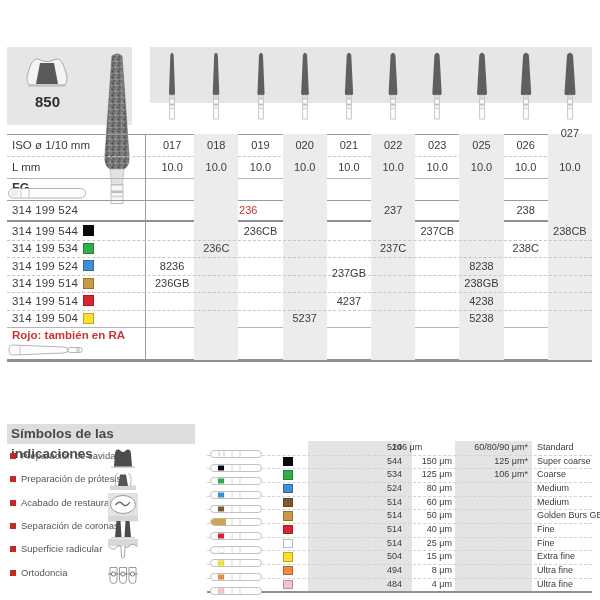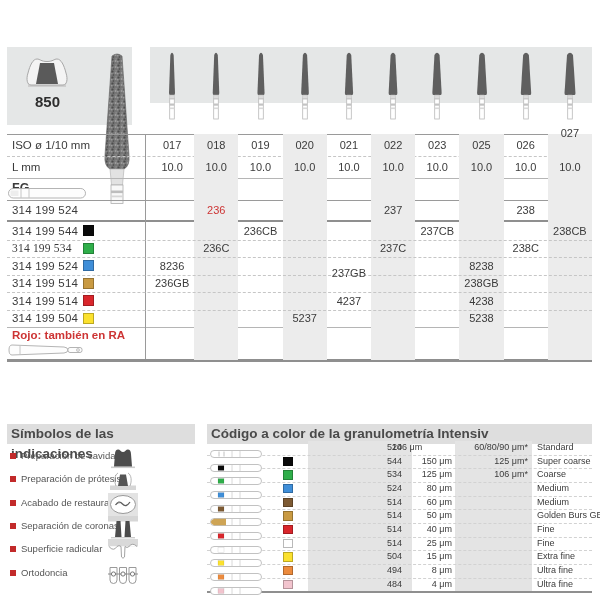--- a/index.html
+++ b/index.html
@@ -89,21 +89,20 @@
   <div class="abs" style="left:8px;top:343px;">
     <svg width="82" height="14" viewBox="0 0 82 14">
       <path d="M4,2 L56,4 Q60,4.5 60,7 Q60,9.5 56,10 L4,12 Q1,12 1,7 Q1,2 4,2 Z" fill="#fdfdfd" stroke="#ababab" stroke-width="0.9"></path>
       <rect x="60" y="4.5" width="14" height="5" rx="2" fill="#fdfdfd" stroke="#ababab" stroke-width="0.9"></rect>
       <circle cx="70" cy="7" r="1.6" fill="#e0e0e0" stroke="#ababab" stroke-width="0.5"></circle>
       <line x1="12" y1="2.6" x2="12" y2="11.4" stroke="#c6c6c6"></line>
     </svg>
   </div>
 
   <div class="heading-bar" style="left:7px;top:424px;width:188px;">Símbolos de las indicaciones</div>
-  <div class="heading-bar" style="left:207px;top:424px;width:385px;">Código a color de la granulometría Intensiv</div>
 
   <div class="gran-stripe" style="left:308px;top:441px;width:104px;height:150px;"></div>
   <div class="gran-stripe" style="left:455px;top:441px;width:77px;height:150px;"></div>
   <div class="hline" style="left:207px;top:591px;width:385px;border-top-width:2px;border-top-color:#8f8f8f;"></div>
 
   <div id="dyn">
       <div class="stripe" style="left: 194.2px; top: 134px; width: 44.2px; height: 226px; z-index: 0;"></div>
       <div class="stripe" style="left: 282.6px; top: 134px; width: 44.2px; height: 226px; z-index: 0;"></div>
       <div class="stripe" style="left: 371px; top: 134px; width: 44.2px; height: 226px; z-index: 0;"></div>
       <div class="stripe" style="left: 459.4px; top: 134px; width: 44.2px; height: 226px; z-index: 0;"></div>
@@ -192,30 +191,30 @@
       <div class="abs" style="position: absolute; left: 559.9px; top: 50px; z-index: 1;"><svg width="20" height="72" viewBox="0 0 20 72">
       <path d="M 6.98875 5 Q 10 0.5 13.01125 5 L 15.475 43 Q 15.475 45 14.475 45 L 5.525 45 Q 4.525 45 4.525 43 Z" fill="#5f5f5f"></path>
       <path d="M 7.7 45 L 12.3 45 L 12.5 49 L 7.5 49 Z" fill="#dcdcdc" stroke="#b9b9b9" stroke-width="0.5"></path>
       <rect x="7.7" y="49" width="4.6" height="20" fill="#ffffff" stroke="#b9b9b9" stroke-width="0.8"></rect>
       <rect x="7.7" y="53.5" width="4.6" height="2.2" fill="#c3c3c3"></rect>
       <rect x="7.7" y="57.5" width="4.6" height="1.6" fill="#d8d8d8"></rect>
     </svg></div>
       <div class="cellval" style="left: 547.8px; top: 127px; width: 44.2px; z-index: 1;">027</div>
       <div class="cellval" style="left: 547.8px; top: 161px; width: 44.2px; z-index: 1;">10.0</div>
       <div class="ordercode" style="left: 12px; top: 204px; z-index: 1;">314 199 524</div>
-      <div class="cellval red-cell" style="left: 194.2px; top: 204px; width: 44.2px; z-index: 1;">236</div>
+      <div class="cellval red-cell" style="left: 194.2px; top: 204px; width: 44.2px; z-index: 1; padding-left: 32px;">236</div>
       <div class="cellval" style="left: 371px; top: 204px; width: 44.2px; z-index: 1;">237</div>
       <div class="cellval" style="left: 503.6px; top: 204px; width: 44.2px; z-index: 1;">238</div>
       <div class="ordercode" style="left: 12px; top: 224.5px; z-index: 1;">314 199 544</div>
       <div class="sq" style="left: 83px; top: 225px; background: rgb(10, 10, 10); border: 1px solid rgba(0, 0, 0, 0.25); z-index: 1;"></div>
       <div class="cellval" style="left: 238.4px; top: 224.5px; width: 44.2px; z-index: 1;">236CB</div>
       <div class="cellval" style="left: 415.2px; top: 224.5px; width: 44.2px; z-index: 1;">237CB</div>
       <div class="cellval" style="left: 547.8px; top: 224.5px; width: 44.2px; z-index: 1;">238CB</div>
       <div class="hline-dash" style="left: 7px; top: 239.5px; width: 585px;"></div>
-      <div class="ordercode" style="left: 12px; top: 242px; z-index: 1; font-family: Liberation Serif, serif;">314 199 534</div>
+      <div class="ordercode" style="left: 12px; top: 242px; z-index: 1;">314 199 534</div>
       <div class="sq" style="left: 83px; top: 242.5px; background: rgb(47, 174, 74); border: 1px solid rgba(0, 0, 0, 0.25); z-index: 1;"></div>
       <div class="cellval" style="left: 194.2px; top: 242px; width: 44.2px; z-index: 1;">236C</div>
       <div class="cellval" style="left: 371px; top: 242px; width: 44.2px; z-index: 1;">237C</div>
       <div class="cellval" style="left: 503.6px; top: 242px; width: 44.2px; z-index: 1;">238C</div>
       <div class="hline-dash" style="left: 7px; top: 257px; width: 585px;"></div>
       <div class="ordercode" style="left: 12px; top: 259.5px; z-index: 1;">314 199 524</div>
       <div class="sq" style="left: 83px; top: 260px; background: rgb(63, 142, 216); border: 1px solid rgba(0, 0, 0, 0.25); z-index: 1;"></div>
       <div class="cellval" style="left: 150px; top: 259.5px; width: 44.2px; z-index: 1;">8236</div>
       <div class="cellval" style="left: 459.4px; top: 259.5px; width: 44.2px; z-index: 1;">8238</div>
       <div class="hline-dash" style="left: 7px; top: 274.5px; width: 585px;"></div>

